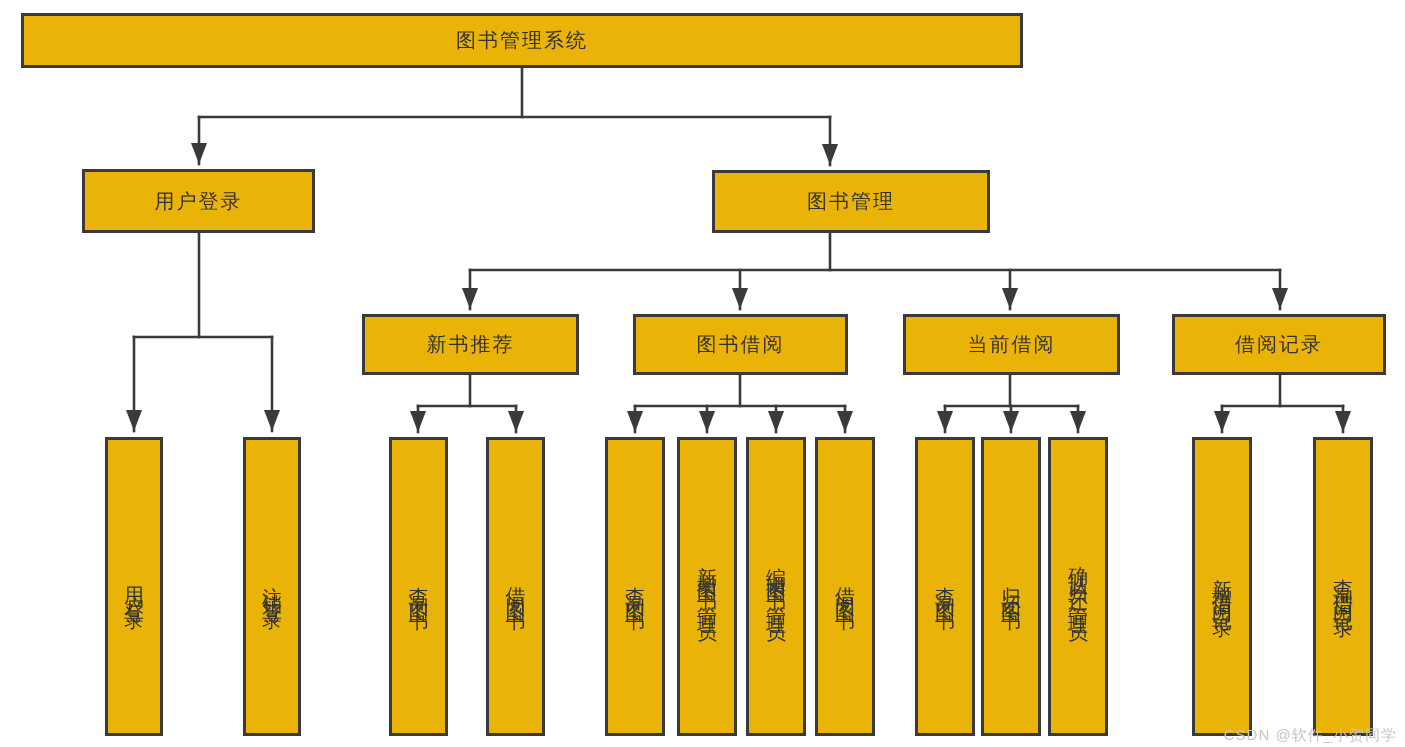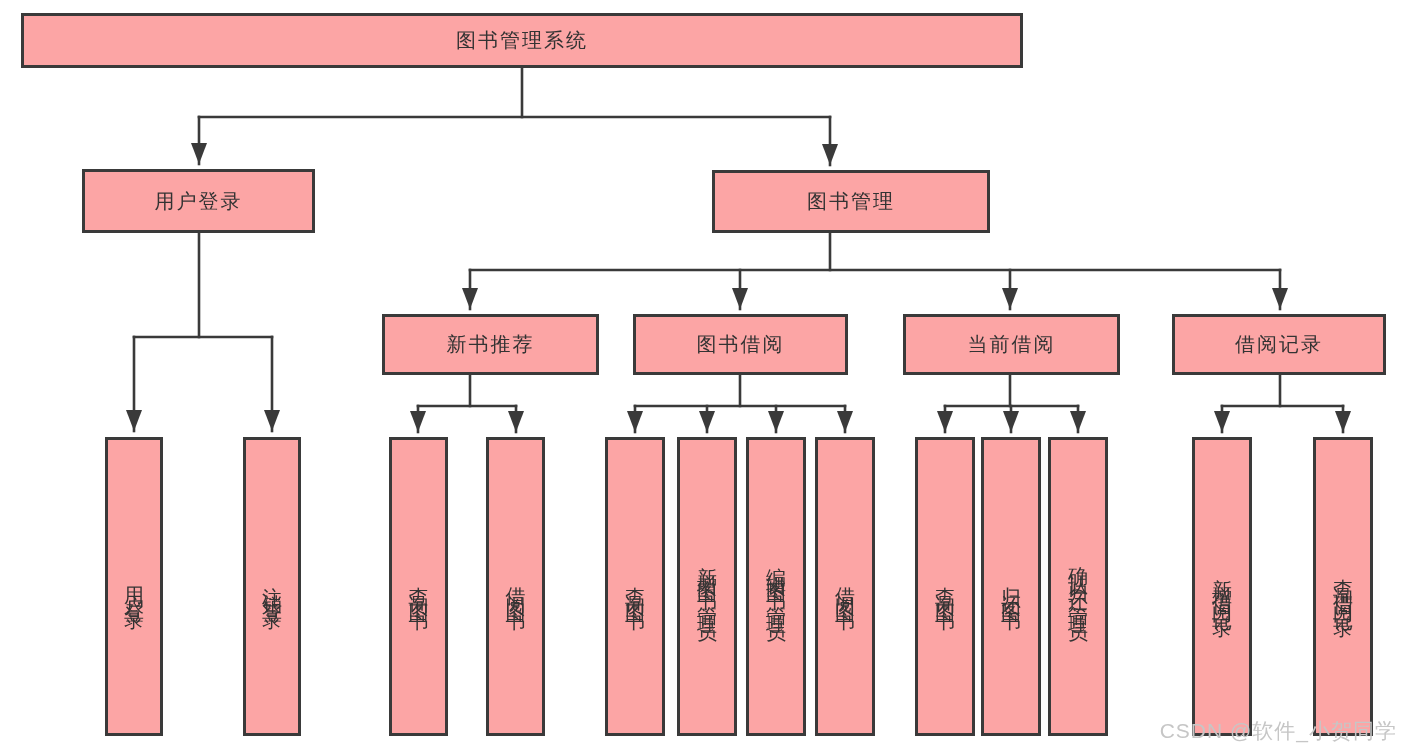--- a/index.html
+++ b/index.html
@@ -16,40 +16,40 @@
     font-family:"Liberation Sans", sans-serif;
     overflow:hidden;
   }
   .wires{position:absolute;left:0;top:0;width:1405px;height:747px;}
   .wires path{stroke:var(--line);stroke-width:2.6;fill:none;stroke-linecap:square;}
   .wires .head{fill:var(--line);stroke:none;}
   .box{
     position:absolute;
     box-sizing:border-box;
     border:3px solid var(--line);
-    background:#fca5a5;
+    background:#eab308;
     display:flex;align-items:center;justify-content:center;
     color:var(--text);
     font-size:20px;
     letter-spacing:2px;
     white-space:nowrap;
   }
   .leaf{letter-spacing:0;}
   .leaf .vtext{
     writing-mode:vertical-lr;
     text-orientation:mixed;
     letter-spacing:8px;
     line-height:1.05;
     font-size:20px;
   }
   .watermark{
     position:absolute;
     right:8px;bottom:2px;
     color:var(--wm);
-    font-size:21px;
+    font-size:15px;
     letter-spacing:1px;
     z-index:6;
   }
 </style>
 </head>
 <body>
 
 <div class="canvas">
 
   <svg class="wires" viewBox="0 0 1405 747" aria-hidden="true">
@@ -98,21 +98,21 @@
     <path d="M1222,406 H1343"></path>
     <path d="M1222,406 V432" marker-end="url(#arrow)"></path>
     <path d="M1343,406 V432" marker-end="url(#arrow)"></path>
   </svg>
 
   <div class="box" style="left:21px;top:13px;width:1002px;height:55px;">图书管理系统</div>
 
   <div class="box" style="left:82px;top:169px;width:233px;height:64px;">用户登录</div>
   <div class="box" style="left:712px;top:170px;width:278px;height:63px;">图书管理</div>
 
-  <div class="box" style="left:362px;top:314px;width:217px;height:61px;margin-left:20px;">新书推荐</div>
+  <div class="box" style="left:362px;top:314px;width:217px;height:61px;">新书推荐</div>
   <div class="box" style="left:903px;top:314px;width:217px;height:61px;">当前借阅</div>
   <div class="box" style="left:633px;top:314px;width:215px;height:61px;">图书借阅</div>
   <div class="box" style="left:1172px;top:314px;width:214px;height:61px;">借阅记录</div>
 
   <div class="box leaf" style="left:105px;top:437px;width:58px;height:299px;">
     <span class="vtext">用户登录</span>
   </div>
   <div class="box leaf" style="left:243px;top:437px;width:58px;height:299px;">
     <span class="vtext">注销登录</span>
   </div>

